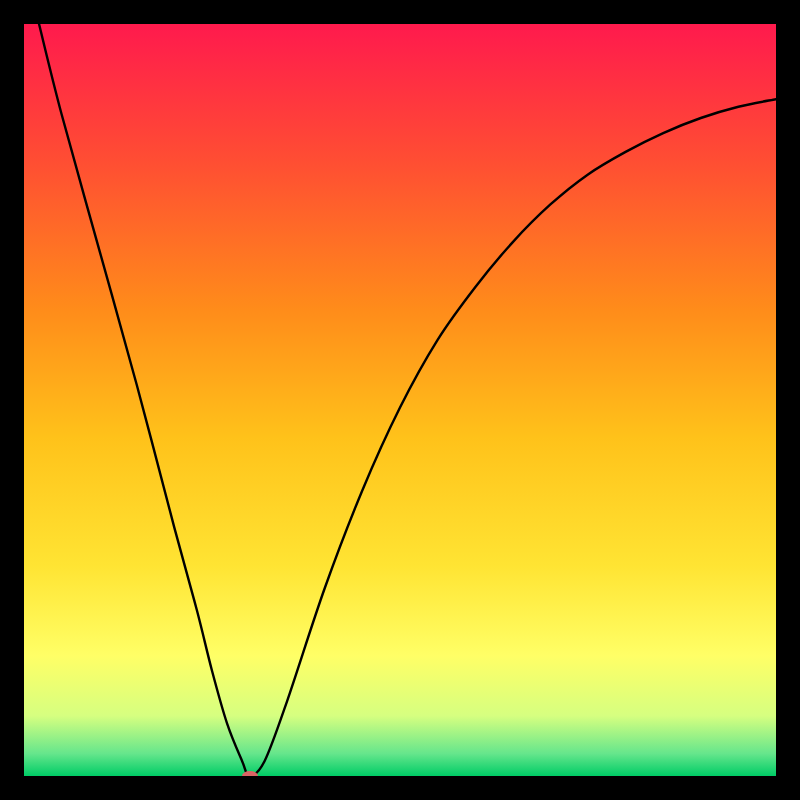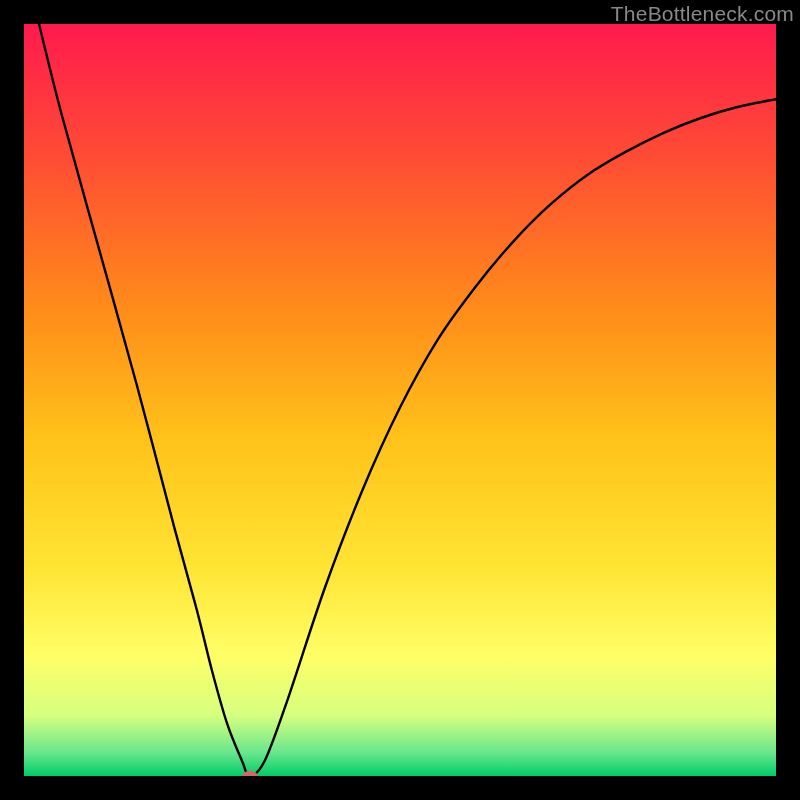--- a/index.html
+++ b/index.html
@@ -57,14 +57,13 @@
 <body>
 
 <div class="frame">
   <div class="plot-area">
     <div class="gradient-bg"></div>
     <svg class="curve-layer" width="752" height="752" viewBox="0 0 752 752" preserveAspectRatio="none">
       <path id="curvePath" fill="none" stroke="#000" stroke-width="2.4" stroke-linecap="round" stroke-linejoin="round" d="M 15.040000000000001 0 C 18.8 15.040000000000001, 27.573333333333334 52.64000000000001, 37.6 90.24000000000001 C 47.626666666666665 127.84, 62.66666666666667 180.48000000000002, 75.2 225.60000000000002 C 87.73333333333333 270.72, 100.26666666666667 314.58666666666664, 112.8 360.96 C 125.33333333333333 407.3333333333333, 140.37333333333333 466.24, 150.4 503.84 C 160.42666666666668 541.4399999999999, 166.69333333333333 562.7466666666666, 172.96 586.56 C 179.2266666666667 610.3733333333333, 182.98666666666668 627.9200000000001, 188 646.72 C 193.01333333333332 665.52, 198.0266666666667 684.32, 203.04000000000002 699.36 C 208.05333333333334 714.4, 214.32 728.1866666666667, 218.07999999999998 736.96 C 221.83999999999997 745.7333333333333, 221.83999999999997 752, 225.6 752 C 229.36 752, 234.37333333333333 749.4933333333333, 240.64000000000001 736.96 C 246.9066666666667 724.4266666666667, 253.17333333333332 705.6266666666667, 263.2 676.8 C 273.22666666666663 647.9733333333332, 288.26666666666665 599.0933333333334, 300.8 564 C 313.33333333333337 528.9066666666666, 325.8666666666667 496.32, 338.40000000000003 466.24 C 350.9333333333334 436.16, 363.4666666666667 408.58666666666664, 376 383.52 C 388.5333333333333 358.4533333333333, 401.0666666666667 335.8933333333334, 413.6 315.84000000000003 C 426.1333333333333 295.7866666666667, 438.66666666666663 279.49333333333334, 451.2 263.2 C 463.73333333333335 246.90666666666667, 476.26666666666665 231.8666666666667, 488.8 218.08000000000004 C 501.33333333333337 204.29333333333338, 513.8666666666667 191.76000000000002, 526.4 180.48000000000002 C 538.9333333333333 169.20000000000002, 551.4666666666667 159.17333333333332, 564 150.39999999999998 C 576.5333333333333 141.62666666666664, 589.0666666666667 134.73333333333338, 601.6 127.84000000000003 C 614.1333333333333 120.9466666666667, 626.6666666666666 114.67999999999996, 639.1999999999999 109.03999999999996 C 651.7333333333332 103.39999999999996, 664.2666666666668 98.38666666666666, 676.8000000000001 94 C 689.3333333333334 89.61333333333334, 701.8666666666667 85.85333333333337, 714.4 82.72000000000003 C 726.9333333333333 79.58666666666669, 745.7333333333333 76.45333333333328, 752 75.19999999999993"></path>
     </svg>
     <div class="marker" id="marker" style="left: 225.6px; top: 752px;"></div>
   </div>
-  <div class="watermark">TheBottleneck.com</div>
 </div>
 
 </body></html>

